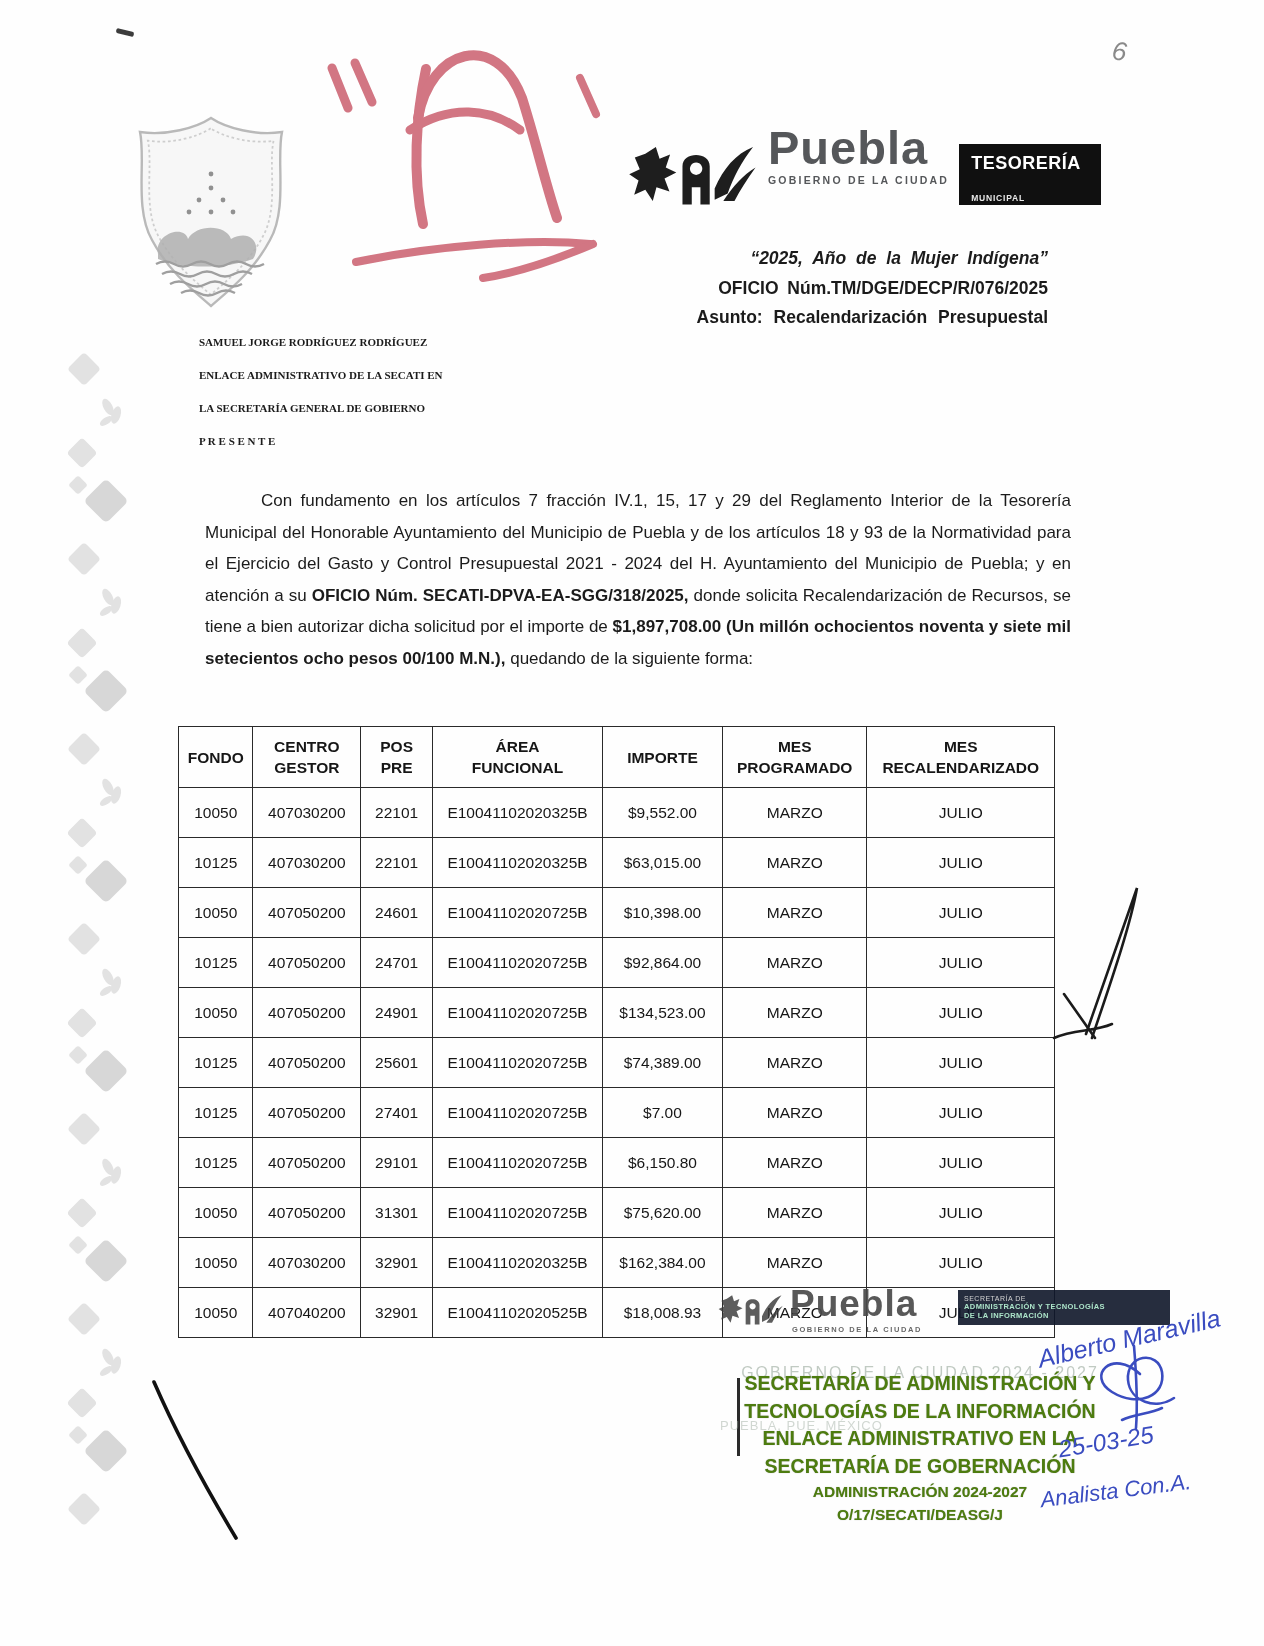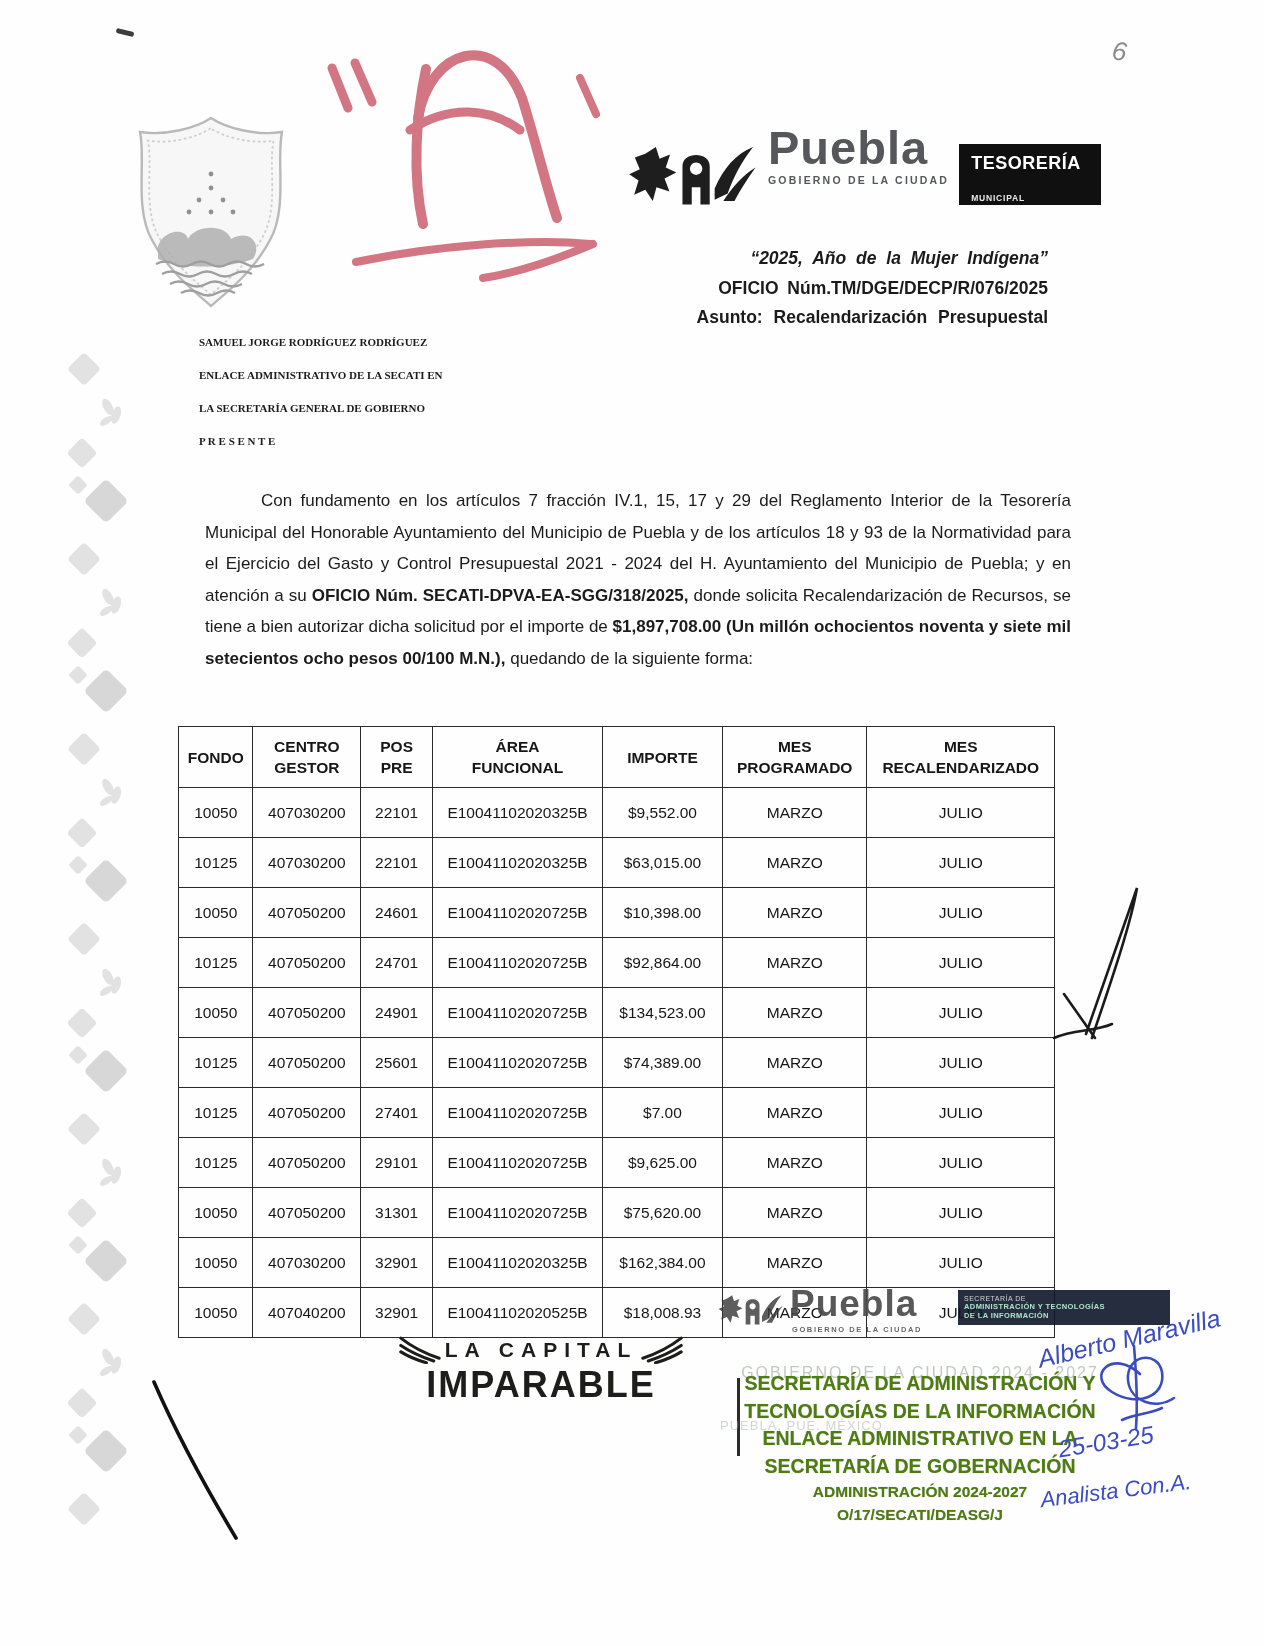--- a/index.html
+++ b/index.html
@@ -274,21 +274,21 @@
           <td>E10041102020725B</td>
           <td>$7.00</td>
           <td>MARZO</td>
           <td>JULIO</td>
         </tr>
         <tr>
           <td>10125</td>
           <td>407050200</td>
           <td>29101</td>
           <td>E10041102020725B</td>
-          <td>$9,625.00</td>
+          <td>$6,150.80</td>
           <td>MARZO</td>
           <td>JULIO</td>
         </tr>
         <tr>
           <td>10050</td>
           <td>407050200</td>
           <td>31301</td>
           <td>E10041102020725B</td>
           <td>$75,620.00</td>
           <td>MARZO</td>
@@ -320,40 +320,20 @@
       <path d="M46,168 C66,110 88,48 97,22 C90,62 68,124 52,172"></path>
       <path d="M24,128 L55,172"></path>
       <path d="M14,172 C34,163 54,166 72,158"></path>
     </g>
   </svg>
 
   <svg class="diag-line" width="110" height="168" viewBox="0 0 110 168">
     <path d="M14,6 C34,52 66,112 96,162" fill="none" stroke="#111" stroke-width="3.6" stroke-linecap="round"></path>
   </svg>
 
-  <div class="capital-logo">
-    <div class="capital-top">
-      <svg width="42" height="28" viewBox="0 0 46 30" style="transform:scaleX(-1);">
-        <g fill="none" stroke="#1d1d1b" stroke-width="3.4" stroke-linecap="round">
-          <path d="M2,24 C14,20 30,13 44,2"></path>
-            <path d="M8,27 C20,23 32,18 44,10"></path>
-            <path d="M16,29 C26,26 36,22 44,17"></path>
-        </g>
-      </svg>
-      <span class="capital-line1">LA CAPITAL</span>
-      <svg width="42" height="28" viewBox="0 0 46 30">
-        <g fill="none" stroke="#1d1d1b" stroke-width="3.4" stroke-linecap="round">
-          <path d="M2,24 C14,20 30,13 44,2"></path>
-            <path d="M8,27 C20,23 32,18 44,10"></path>
-            <path d="M16,29 C26,26 36,22 44,17"></path>
-        </g>
-      </svg>
-    </div>
-    <div class="capital-line2">IMPARABLE</div>
-  </div>
   <div class="footer-divider"></div>
 
   <div class="stamp">
     <div class="stamp-brand">
       <svg width="66" height="54" viewBox="0 0 210 110" opacity="0.9">
         <g fill="#3c3c3c">
           <path d="M28,16 L45,5 L51,24 L68,17 L61,38 L78,46 L59,56 L67,77 L46,70 L40,92 L28,74 L10,82 L17,59 L2,49 L19,41 L11,22 Z"></path>
           <path fill-rule="evenodd" d="M88,98 L88,36 C88,12 132,12 132,36 L132,98 Z M110,30 a10,10 0 1 0 0.1,0 Z M103,70 h14 v28 h-14 Z"></path>
           <path d="M140,72 C154,40 174,16 202,5 C184,28 170,54 161,80 L140,90 Z"></path>
           <path d="M154,92 C170,68 186,50 206,38 C193,57 181,74 172,92 Z"></path>

